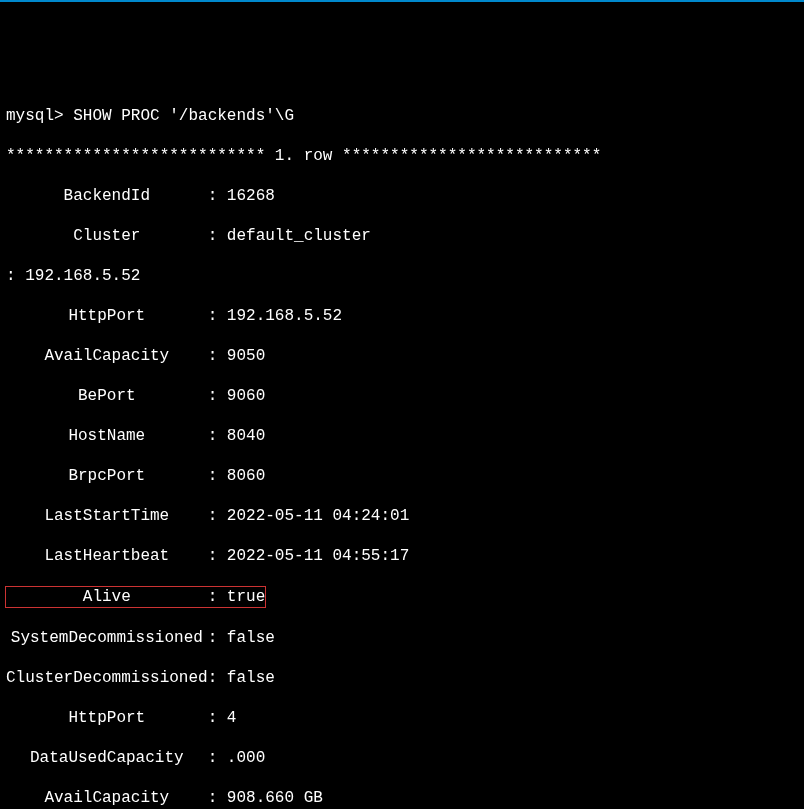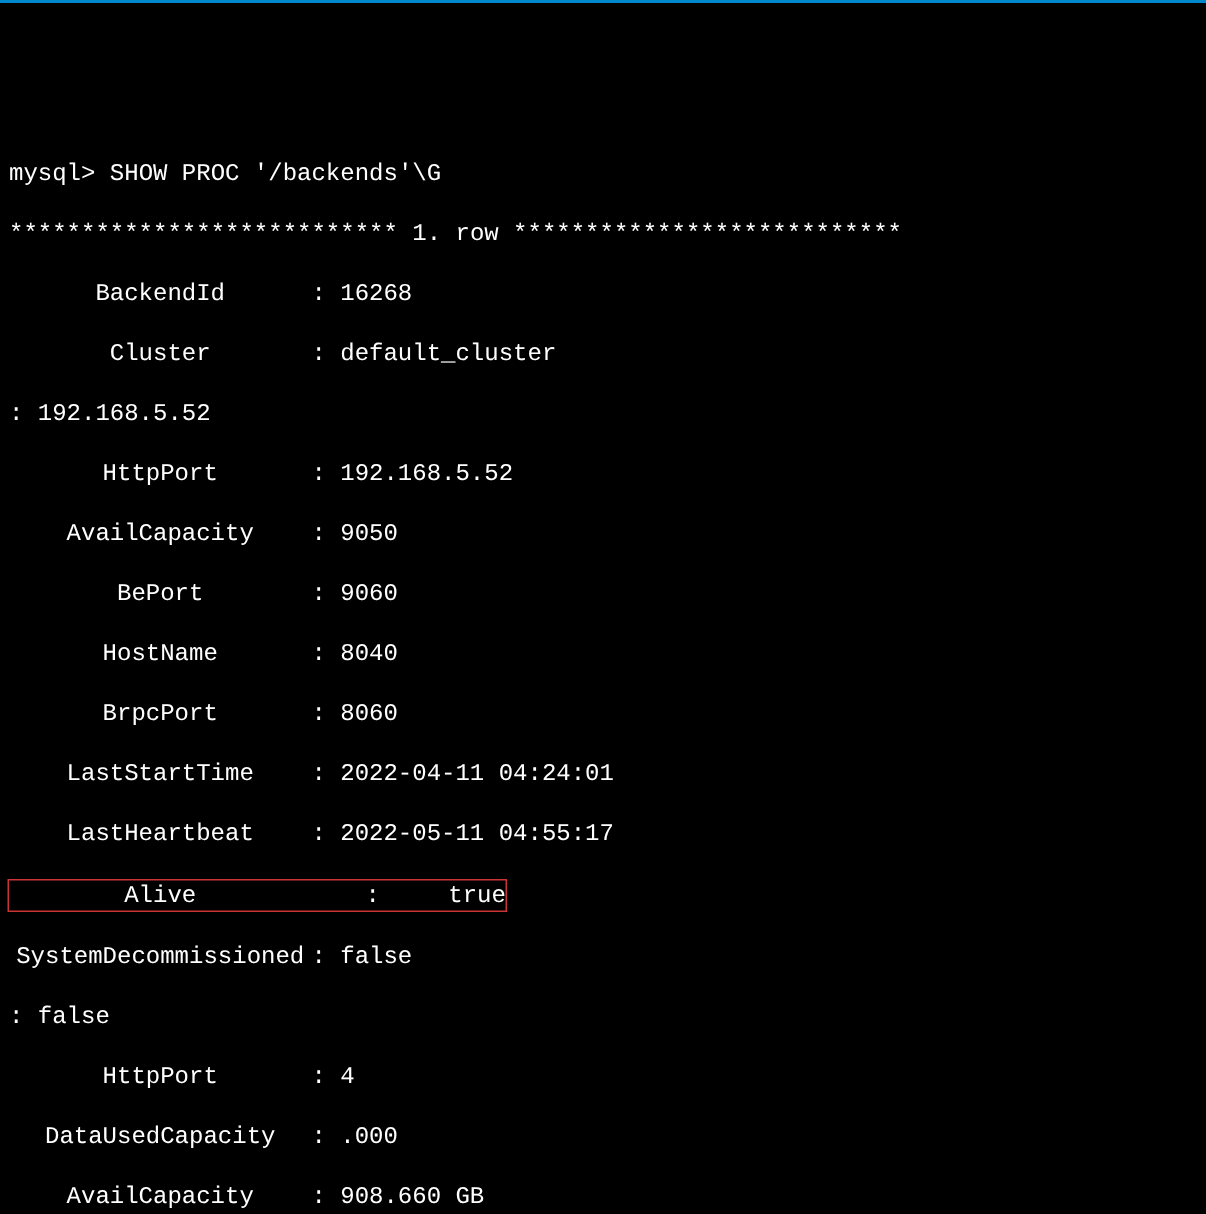--- a/index.html
+++ b/index.html
@@ -42,21 +42,20 @@
       display: inline-block;
     }
     .kv-val {
       display: inline-block;
     }
     .highlight-box {
       border: 1px solid #cc3333;
       display: inline-flex;
       margin-left: -1px;
       padding: 0;
-      gap: 36px;
     }
     .highlight-box .kv-key {
       width: 21ch;
     }
   </style>
 </head>
 <body>
 
 
 
@@ -64,25 +63,25 @@
 <div class="prompt-line"><span>mysql&gt; </span><span>SHOW PROC '/backends'\G</span></div>
 <div class="row-header"><span>***************************</span><span> 1. row </span><span>***************************</span></div>
 <div class="kv-line"><span class="kv-key">BackendId</span><span class="kv-sep">: </span><span class="kv-val">16268</span></div>
 <div class="kv-line"><span class="kv-key">Cluster</span><span class="kv-sep">: </span><span class="kv-val">default_cluster</span></div>
 <div class="kv-line"><span class="kv-sep">: </span><span class="kv-val">192.168.5.52</span></div>
 <div class="kv-line"><span class="kv-key">HttpPort</span><span class="kv-sep">: </span><span class="kv-val">192.168.5.52</span></div>
 <div class="kv-line"><span class="kv-key">AvailCapacity</span><span class="kv-sep">: </span><span class="kv-val">9050</span></div>
 <div class="kv-line"><span class="kv-key">BePort</span><span class="kv-sep">: </span><span class="kv-val">9060</span></div>
 <div class="kv-line"><span class="kv-key">HostName</span><span class="kv-sep">: </span><span class="kv-val">8040</span></div>
 <div class="kv-line"><span class="kv-key">BrpcPort</span><span class="kv-sep">: </span><span class="kv-val">8060</span></div>
-<div class="kv-line"><span class="kv-key">LastStartTime</span><span class="kv-sep">: </span><span class="kv-val">2022-04-11 04:24:01</span></div>
+<div class="kv-line"><span class="kv-key">LastStartTime</span><span class="kv-sep">: </span><span class="kv-val">2022-05-11 04:24:01</span></div>
 <div class="kv-line"><span class="kv-key">LastHeartbeat</span><span class="kv-sep">: </span><span class="kv-val">2022-05-11 04:55:17</span></div>
 <div class="kv-line"><span class="highlight-box"><span class="kv-key">Alive</span><span class="kv-sep">: </span><span class="kv-val">true</span></span></div>
 <div class="kv-line"><span class="kv-key">SystemDecommissioned</span><span class="kv-sep">: </span><span class="kv-val">false</span></div>
-<div class="kv-line"><span class="kv-sep">: </span><span class="kv-val">false</span></div>
+<div class="kv-line"><span class="kv-key">ClusterDecommissioned</span><span class="kv-sep">: </span><span class="kv-val">false</span></div>
 <div class="kv-line"><span class="kv-key">HttpPort</span><span class="kv-sep">: </span><span class="kv-val">4</span></div>
 <div class="kv-line"><span class="kv-key">DataUsedCapacity</span><span class="kv-sep">: </span><span class="kv-val">.000</span></div>
 <div class="kv-line"><span class="kv-key">AvailCapacity</span><span class="kv-sep">: </span><span class="kv-val">908.660 GB</span></div>
 
 
 
 
 
 
 

